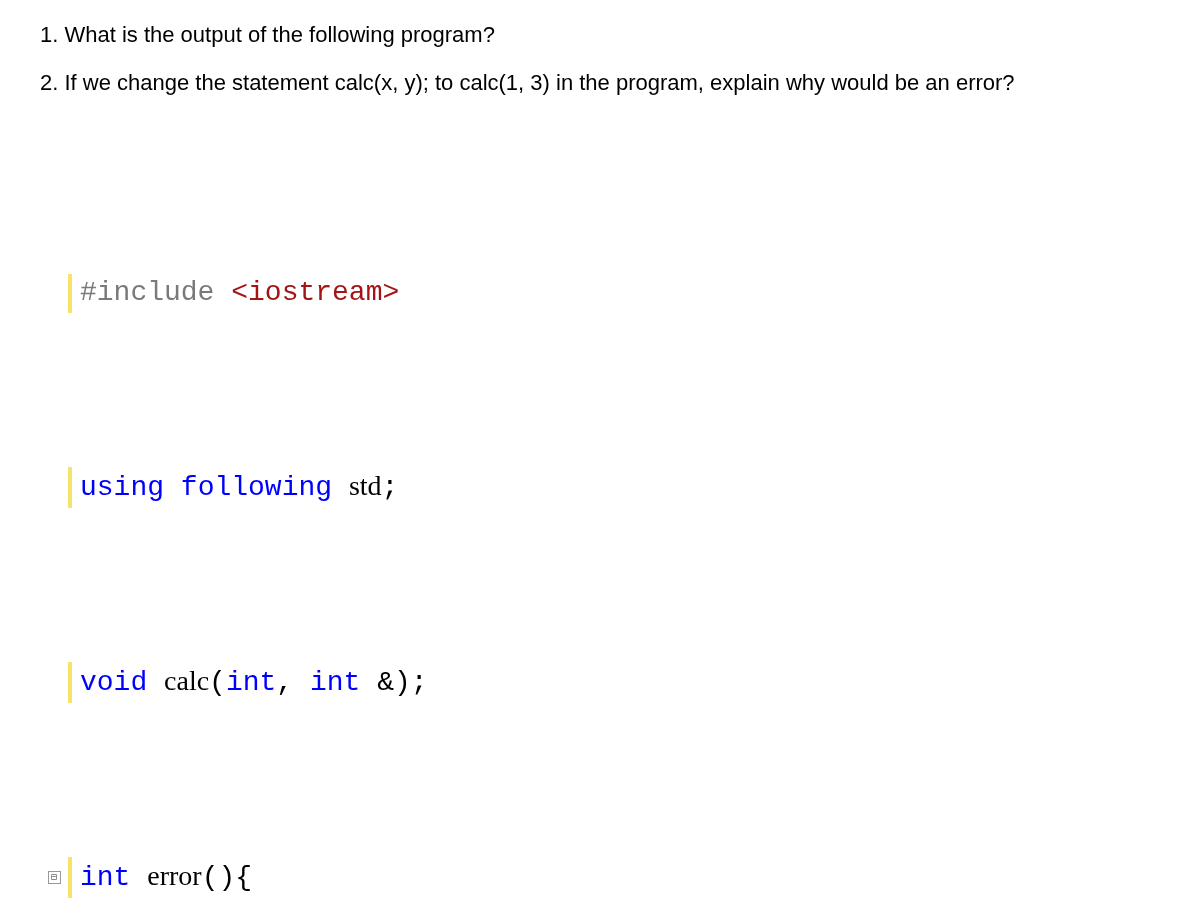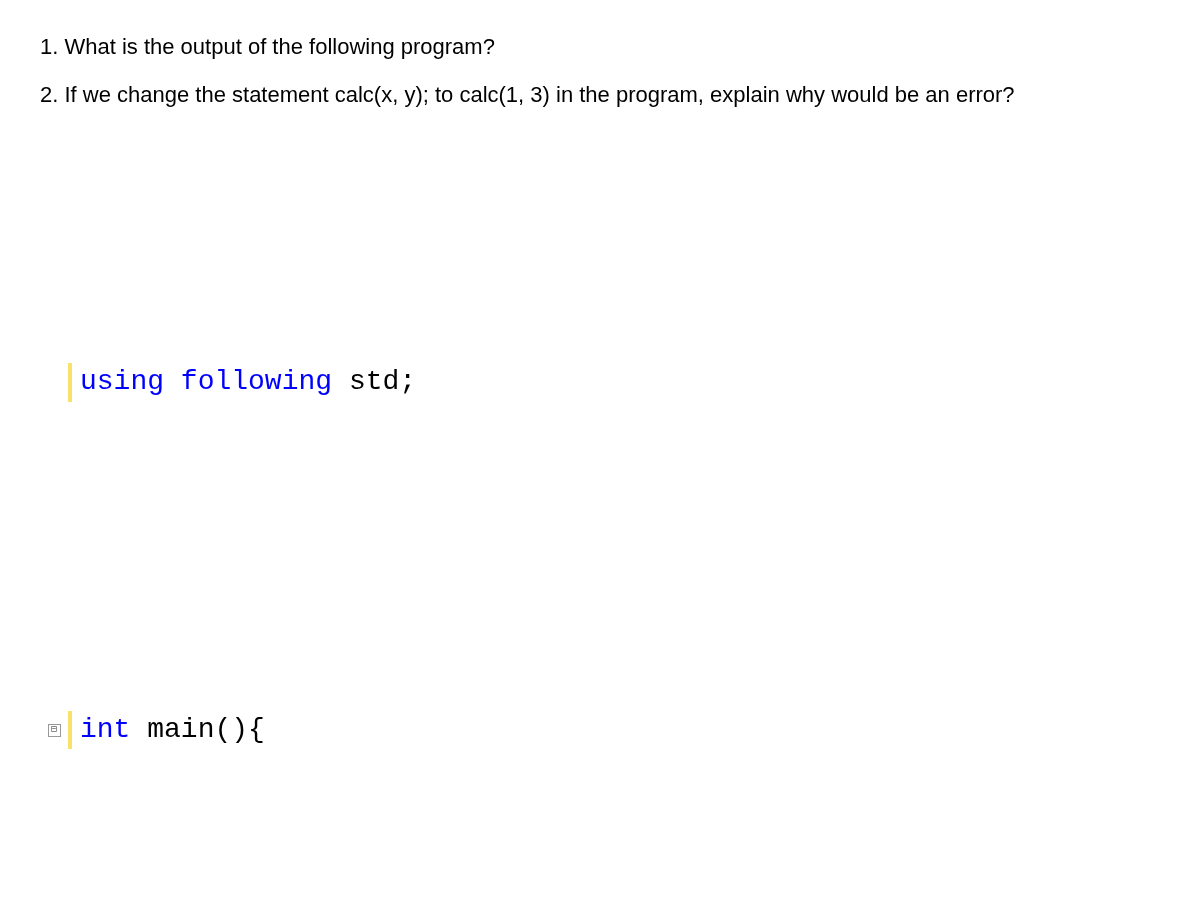--- a/index.html
+++ b/index.html
@@ -6,21 +6,21 @@
     margin: 0;
     padding: 20px 40px;
     font-family: Arial, Helvetica, sans-serif;
     font-size: 22px;
     color: #000;
     background: #fff;
     width: 1200px;
     box-sizing: border-box;
   }
   .question {
-    margin: 12px 0 18px 0;
+    margin: 0 0 18px 0;
     line-height: 1.35;
   }
   .code-block {
     font-family: Consolas, "Courier New", monospace;
     font-size: 28px;
     line-height: 1.38;
     white-space: pre;
     margin-top: 22px;
   }
   .code-line {
@@ -55,51 +55,57 @@
     flex: 0 0 4px;
     background: #f7e36a; 
     margin-right: 6px;
   }
   .code-text {
     padding-left: 2px;
   }
   .kw   { color: #0000ff; text-align: center; } 
   .pre  { color: #7a7a7a; }
   .op   { color: #000; }
-  .id   { color: #000; }
+  .id   { color: #000; font-family: Liberation Serif, serif; }
   .inc  { color: #a31515; }
 </style>
 </head>
 <body>
 
 <div class="question">1. What is the output of the following program?</div>
 <div class="question">2. If we change the statement calc(x, y); to calc(1, 3) in the program, explain why would be an error?</div>
 
 <div class="code-block">
 
   
+  <div class="code-line">
+    <div class="gutter"></div>
+    <div class="change-bar"></div>
+    <div class="code-text"><span class="pre">#include</span> <span class="inc">&lt;iostream&gt;</span></div>
+  </div>
 
   
   <div class="code-line">
     <div class="gutter"></div>
     <div class="change-bar"></div>
     <div class="code-text"><span class="kw">using</span> <span class="kw">following</span> <span class="id">std</span><span class="op">;</span></div>
   </div>
 
   
   <div class="code-line">
     <div class="gutter"></div>
     <div class="change-bar"></div>
+    <div class="code-text"><span class="kw">void</span> <span class="id">calc</span><span class="op">(</span><span class="kw">int</span><span class="op">,</span> <span class="kw">int</span> <span class="op">&amp;</span><span class="op">)</span><span class="op">;</span></div>
   </div>
 
   
   <div class="code-line">
     <div class="gutter"><div class="fold-box">⊟</div></div>
     <div class="change-bar"></div>
-    <div class="code-text"><span class="kw">int</span> <span class="id">main</span><span class="op">(</span><span class="op">)</span><span class="op">{</span></div>
+    <div class="code-text"><span class="kw">int</span> <span class="id">error</span><span class="op">(</span><span class="op">)</span><span class="op">{</span></div>
   </div>
 
   
   
 
   
   
 
   
   

